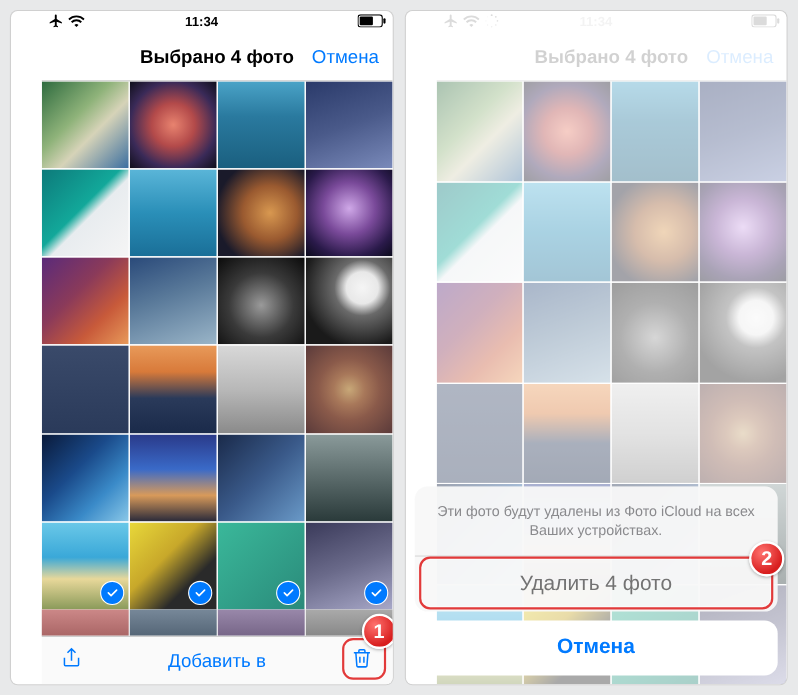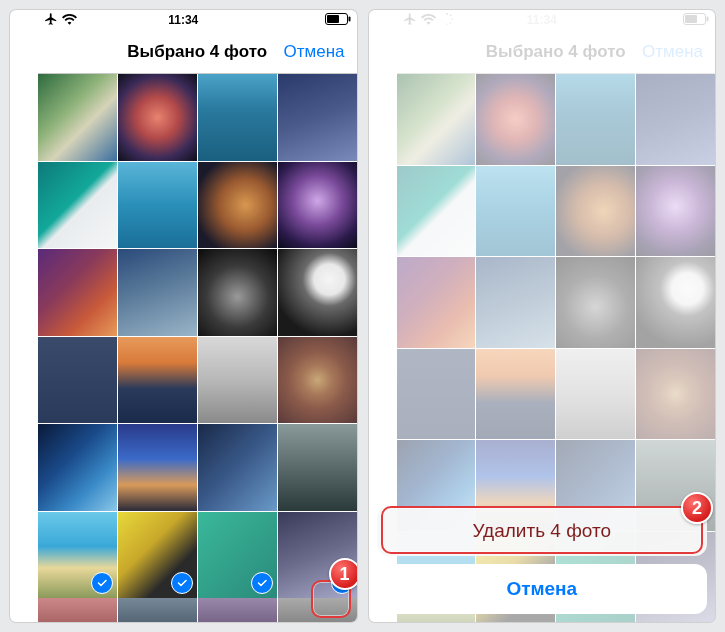--- a/index.html
+++ b/index.html
@@ -134,21 +134,21 @@
     text-align: center;
     padding: 14px 20px;
     line-height: 1.35;
     border-bottom: 0.5px solid #d8d8d8;
   }
   .sheet-btn {
     text-align: center;
     padding: 14px 0;
     font-size: 19px;
   }
-  .sheet-destructive { color: #7f1d1d; }
+  .sheet-destructive { color: #737373; }
   .sheet-cancel-btn {
     background: #fff;
     border-radius: 12px;
     text-align: center;
     padding: 14px 0;
     font-size: 19px;
     color: #007aff;
     font-weight: 600;
   }
   
@@ -310,20 +310,33 @@
       </div>
     </div>
 
   <div class="partial-row">
     <div class="pthumb" style="background:linear-gradient(#c88,#a66)"></div>
     <div class="pthumb" style="background:linear-gradient(#789,#567)"></div>
     <div class="pthumb" style="background:linear-gradient(#98a,#768)"></div>
     <div class="pthumb" style="background:linear-gradient(#aaa,#888)"></div>
   </div>
 
+  <div class="toolbar">
+    <span class="icon-btn">
+      <svg viewBox="0 0 24 24">
+          <path d="M12 3v12M8 7l4-4 4 4M5 12v7a1 1 0 0 0 1 1h12a1 1 0 0 0 1-1v-7"></path>
+        </svg>
+    </span>
+    <span class="toolbar-center">Добавить в</span>
+    <span class="icon-btn" style="position:relative;z-index:16">
+      <svg viewBox="0 0 24 24">
+          <path d="M4 7h16M9 7V5a1 1 0 0 1 1-1h4a1 1 0 0 1 1 1v2M6 7l1 13a1 1 0 0 0 1 1h8a1 1 0 0 0 1-1l1-13M10 11v6M14 11v6"></path>
+        </svg>
+    </span>
+  </div>
 
   <div class="hl" style="right:6px;bottom:4px;width:40px;height:38px;"></div>
   <div class="badge" style="right:-4px;bottom:32px;">1</div>
 </div>
 
 <div class="phone">
   <div class="status-bar dimmed">
     <div class="status-left">
       <span>
         <svg width="14" height="14" viewBox="0 0 24 24">
@@ -439,20 +452,21 @@
       </div>
       <div class="thumb">
         <div class="art" style="background: linear-gradient(160deg, rgb(58, 58, 90) 0%, rgb(106, 106, 138) 50%, rgb(168, 168, 200) 100%);"></div>
       </div>
     </div>
 
   <div class="dim-overlay" style="top:0"></div>
 
   <div class="action-sheet">
     <div class="sheet-group">
+      <div class="sheet-msg">Эти фото будут удалены из Фото iCloud на всех Ваших устройствах.</div>
       <div class="sheet-btn sheet-destructive" style="position:relative;z-index:16">Удалить 4 фото</div>
     </div>
     <div class="sheet-cancel-btn">Отмена</div>
   </div>
 
   <div class="hl" style="left:12px;right:12px;bottom:68px;height:48px;"></div>
   <div class="badge" style="right:2px;bottom:98px;">2</div>
 </div>
 
 </body></html>

